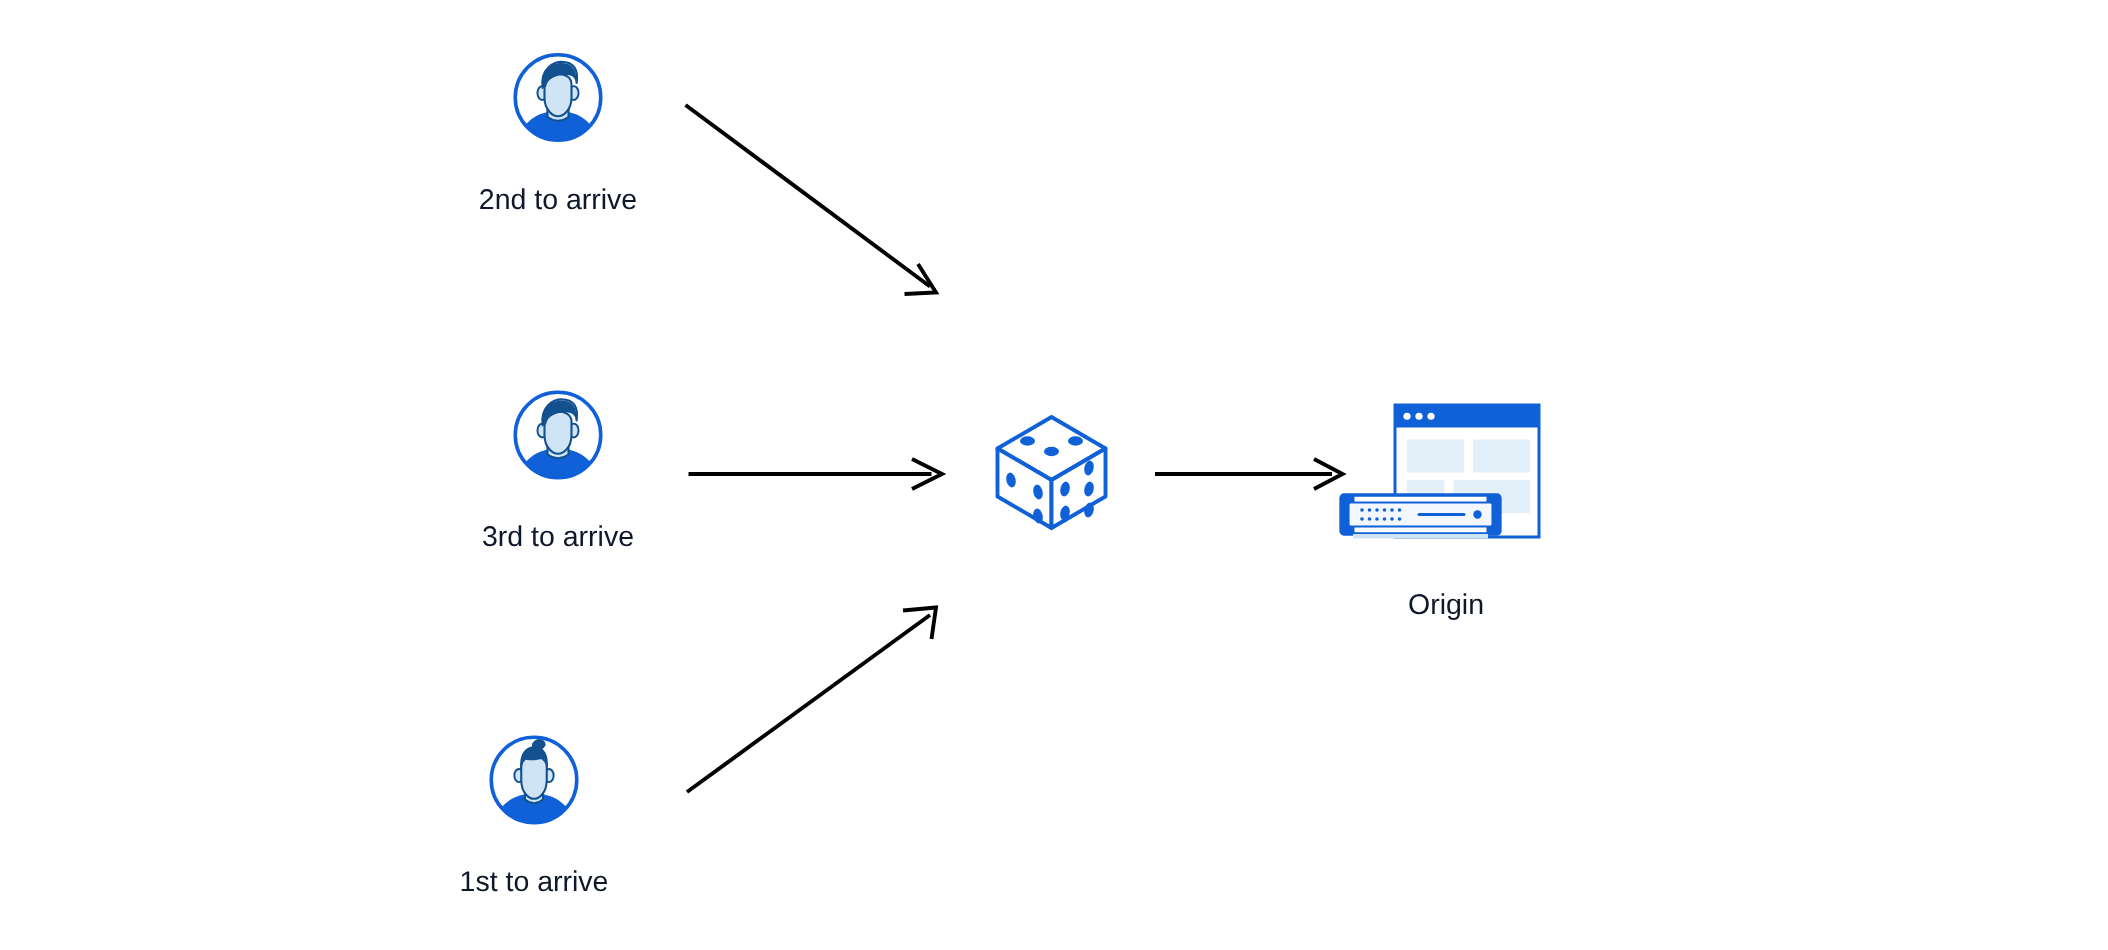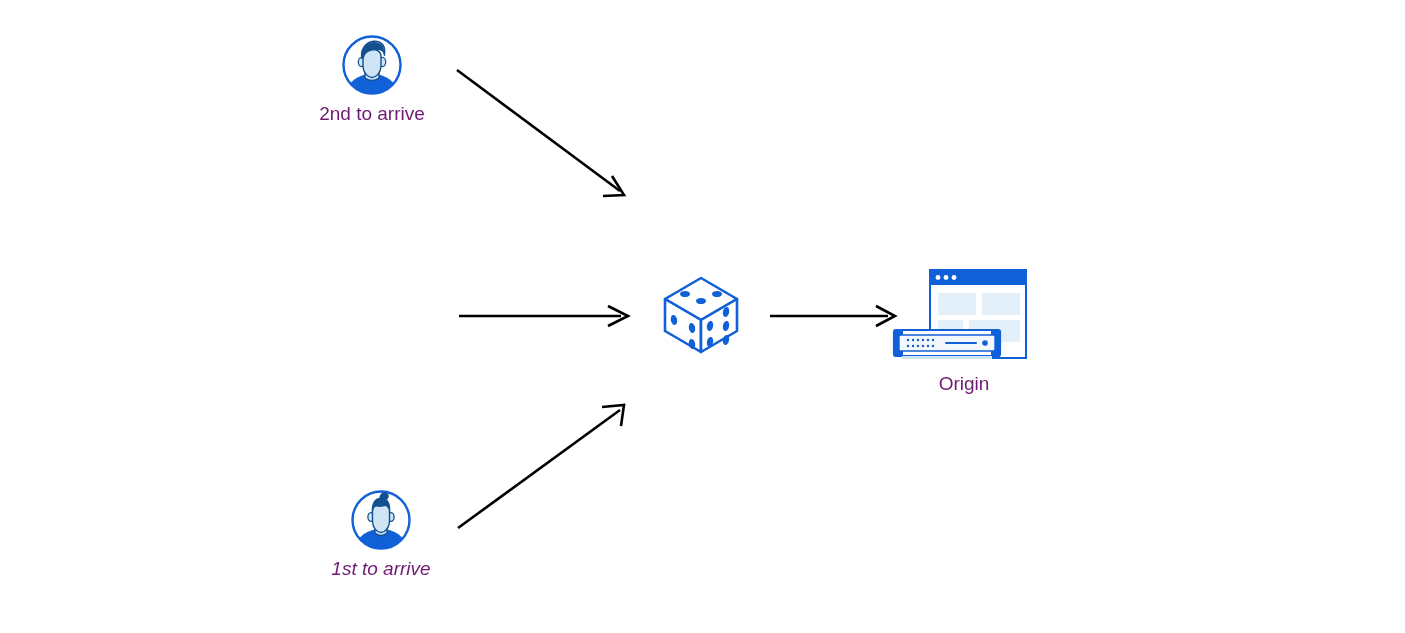--- a/index.html
+++ b/index.html
@@ -20,40 +20,40 @@
   .node {
     position: absolute;
     display: flex;
     flex-direction: column;
     align-items: center;
   }
   .node-icon {
     display: block;
   }
   .node-label {
-    margin-top: 6px;
+    margin-top: 26px;
     font-size: 19px;
     line-height: 24px;
-    color: #701a75;
+    color: #0f172a;
     white-space: nowrap;
     font-family: "Liberation Sans", sans-serif;
   }
   .arrow-layer {
     position: absolute;
     left: 0;
     top: 0;
     width: 1405px;
     height: 633px;
     pointer-events: none;
   }
 
   
   #user-2nd  { left: 272px; top: 34px;  width: 200px; }
   #user-3rd  { left: 272px; top: 259px; width: 200px; }
-  #user-1st  { left: 281px; top: 489px; width: 200px; font-style: italic; }
+  #user-1st  { left: 256px; top: 489px; width: 200px; }
   #dice      { left: 655px; top: 268px; width: 92px; }
   #origin    { left: 886px; top: 258px; width: 156px; text-align: right; }
 </style>
 </head>
 <body>
 
 <div id="canvas">
 
   <svg class="arrow-layer" viewBox="0 0 1405 633" xmlns="http://www.w3.org/2000/svg">
 
@@ -97,20 +97,40 @@
 
         <path d="M22 22 C22 13 40 13 40 22 L40 31 C40 40 34 43.5 31 43.5 C28 43.5 22 40 22 31 Z" fill="#cfe5f5" stroke="#12508f" stroke-width="1.4"></path>
 
         <path d="M21 24 C19 12 28 8 33 8 C41 8 44 13 43 21 C42 17 40 16 36 16 C30 16 24 18 23 24 Z" fill="#12508f"></path>
         <path d="M20.8 24.5 C19 11.5 28.5 7.2 33.4 7.2 C41.6 7.2 44.6 12.6 43.4 21.2" fill="none" stroke="#12508f" stroke-width="1.5" stroke-linecap="round"></path>
       </g>
     </svg>
     <div class="node-label">2nd to arrive</div>
   </div>
 
+  <div class="node" id="user-3rd">
+    <svg class="node-icon" width="62" height="62" viewBox="0 0 62 62" xmlns="http://www.w3.org/2000/svg">
+      <defs>
+        <clipPath id="clipB">
+            <circle cx="31" cy="31" r="28.5"></circle>
+          </clipPath>
+      </defs>
+      <circle cx="31" cy="31" r="28.5" fill="#ffffff" stroke="#1060d8" stroke-width="2.4"></circle>
+      <g clip-path="url(#clipB)">
+        <path d="M31 40 C15 40 5 50 3 64 L59 64 C57 50 47 40 31 40 Z" fill="#1060d8"></path>
+        <path d="M24 35 L24 44 Q31 49 38 44 L38 35 Z" fill="#cfe5f5" stroke="#12508f" stroke-width="1.4"></path>
+        <ellipse cx="20.5" cy="28" rx="3.2" ry="4.6" fill="#cfe5f5" stroke="#12508f" stroke-width="1.3"></ellipse>
+        <ellipse cx="41.5" cy="28" rx="3.2" ry="4.6" fill="#cfe5f5" stroke="#12508f" stroke-width="1.3"></ellipse>
+        <path d="M22 22 C22 13 40 13 40 22 L40 31 C40 40 34 43.5 31 43.5 C28 43.5 22 40 22 31 Z" fill="#cfe5f5" stroke="#12508f" stroke-width="1.4"></path>
+        <path d="M21 24 C19 12 28 8 33 8 C41 8 44 13 43 21 C42 17 40 16 36 16 C30 16 24 18 23 24 Z" fill="#12508f"></path>
+        <path d="M20.8 24.5 C19 11.5 28.5 7.2 33.4 7.2 C41.6 7.2 44.6 12.6 43.4 21.2" fill="none" stroke="#12508f" stroke-width="1.5" stroke-linecap="round"></path>
+      </g>
+    </svg>
+    <div class="node-label">3rd to arrive</div>
+  </div>
 
   <div class="node" id="user-1st">
     <svg class="node-icon" width="62" height="62" viewBox="0 0 62 62" xmlns="http://www.w3.org/2000/svg">
       <defs>
         <clipPath id="clipC">
             <circle cx="31" cy="31" r="28.5"></circle>
           </clipPath>
       </defs>
       <circle cx="31" cy="31" r="28.5" fill="#ffffff" stroke="#1060d8" stroke-width="2.4"></circle>
       <g clip-path="url(#clipC)">

